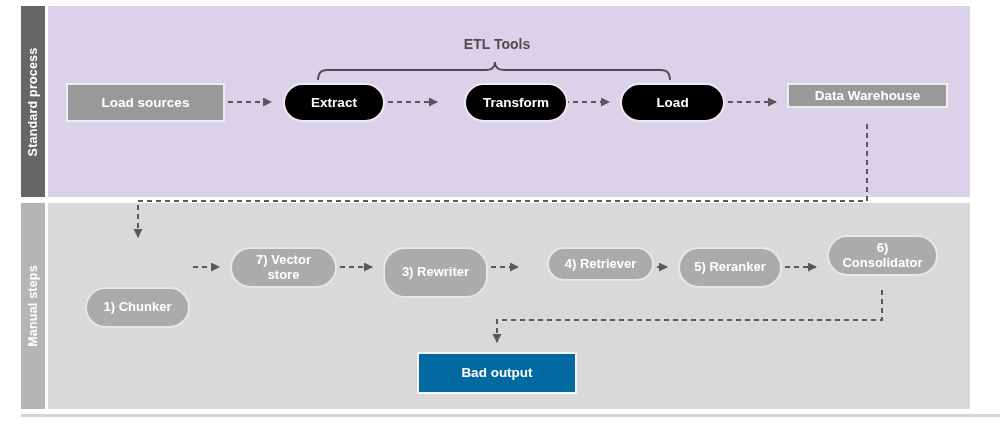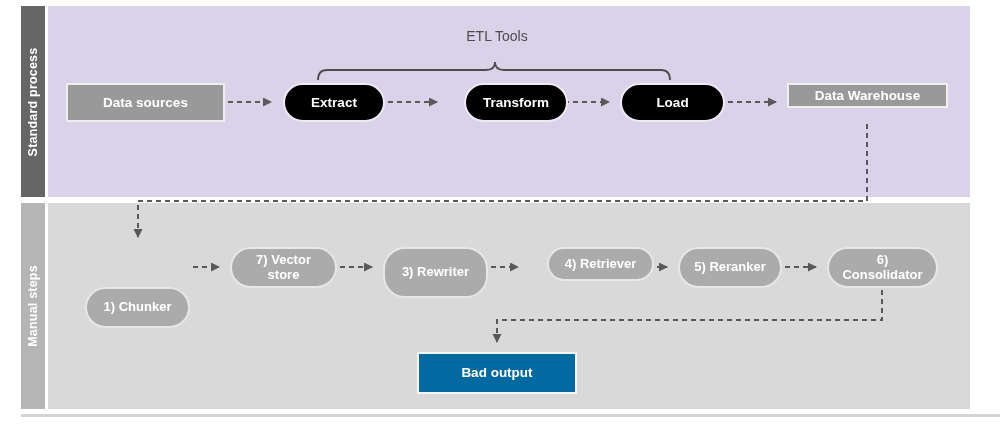--- a/index.html
+++ b/index.html
@@ -28,22 +28,22 @@
     display:flex;align-items:center;justify-content:center;text-align:center;
     color:#ffffff;font-weight:bold;line-height:1.15;
   }
   .rect-gray{background:#999999;border:2px solid #eeeeee;font-size:13.5px;}
   .pill-purple{background:#000000;border:2px solid #f1e8f6;border-radius:21px;font-size:13.5px;}
   .pill-gray{background:#ababab;border:2px solid #e7e7e7;border-radius:22px;font-size:13px;}
   .rect-yellow{background:#0369a1;border:2px solid #f5f5f5;font-size:13.5px;}
   .node .label{max-width:78%;}
 
   .etl-label{
-    left:437px;top:28px;width:120px;text-align:center;
-    color:#4d4d4d;font-weight:normal;font-size:14px;
+    left:437px;top:36px;width:120px;text-align:center;
+    color:#4d4d4d;font-weight:bold;font-size:14px;
   }
 
   svg.connectors{left:0;top:0;pointer-events:none;}
 </style>
 </head>
 <body>
 
 <div class="abs lane-label lane-label-standard">
   <span class="vtext">Standard process</span>
 </div>
@@ -74,21 +74,21 @@
     <path d="M639,267 H667" marker-end="url(#arr)"></path>
     <path d="M785,267 H816" marker-end="url(#arr)"></path>
     <path d="M882,290 V320 H497 V342" marker-end="url(#arr)"></path>
   </g>
   <path d="M318,80 Q318,70 327,70 H486 Q495,70 495,62 Q495,70 504,70 H661 Q670,70 670,80" stroke="#4d4d4d" stroke-width="1.8" fill="none"></path>
 </svg>
 
 <div class="abs etl-label">ETL Tools</div>
 
 <div class="abs node rect-gray" style="left:66px;top:83px;width:159px;height:39px;">
-  <span class="label">Data sources</span>
+  <span class="label">Load sources</span>
 </div>
 <div class="abs node pill-purple" style="left:283px;top:83px;width:102px;height:39px;">
   <span class="label">Extract</span>
 </div>
 <div class="abs node pill-purple" style="left:464px;top:83px;width:104px;height:39px;">
   <span class="label">Transform</span>
 </div>
 <div class="abs node pill-purple" style="left:620px;top:83px;width:105px;height:39px;">
   <span class="label">Load</span>
 </div>
@@ -104,18 +104,18 @@
 </div>
 <div class="abs node pill-gray" style="left:383px;top:247px;width:105px;height:51px;">
   <span class="label">3) Rewriter</span>
 </div>
 <div class="abs node pill-gray" style="left:547px;top:247px;width:107px;height:34px;">
   <span class="label">4) Retriever</span>
 </div>
 <div class="abs node pill-gray" style="left:678px;top:247px;width:104px;height:41px;">
   <span class="label">5) Reranker</span>
 </div>
-<div class="abs node pill-gray" style="left:827px;top:247px;width:111px;height:41px;">
+<div class="abs node pill-gray" style="left:827px;top:235px;width:111px;height:41px;">
   <span class="label">6) Consolidator</span>
 </div>
 <div class="abs node rect-yellow" style="left:417px;top:352px;width:160px;height:42px;">
   <span class="label">Bad output</span>
 </div>
 
 </body></html>

